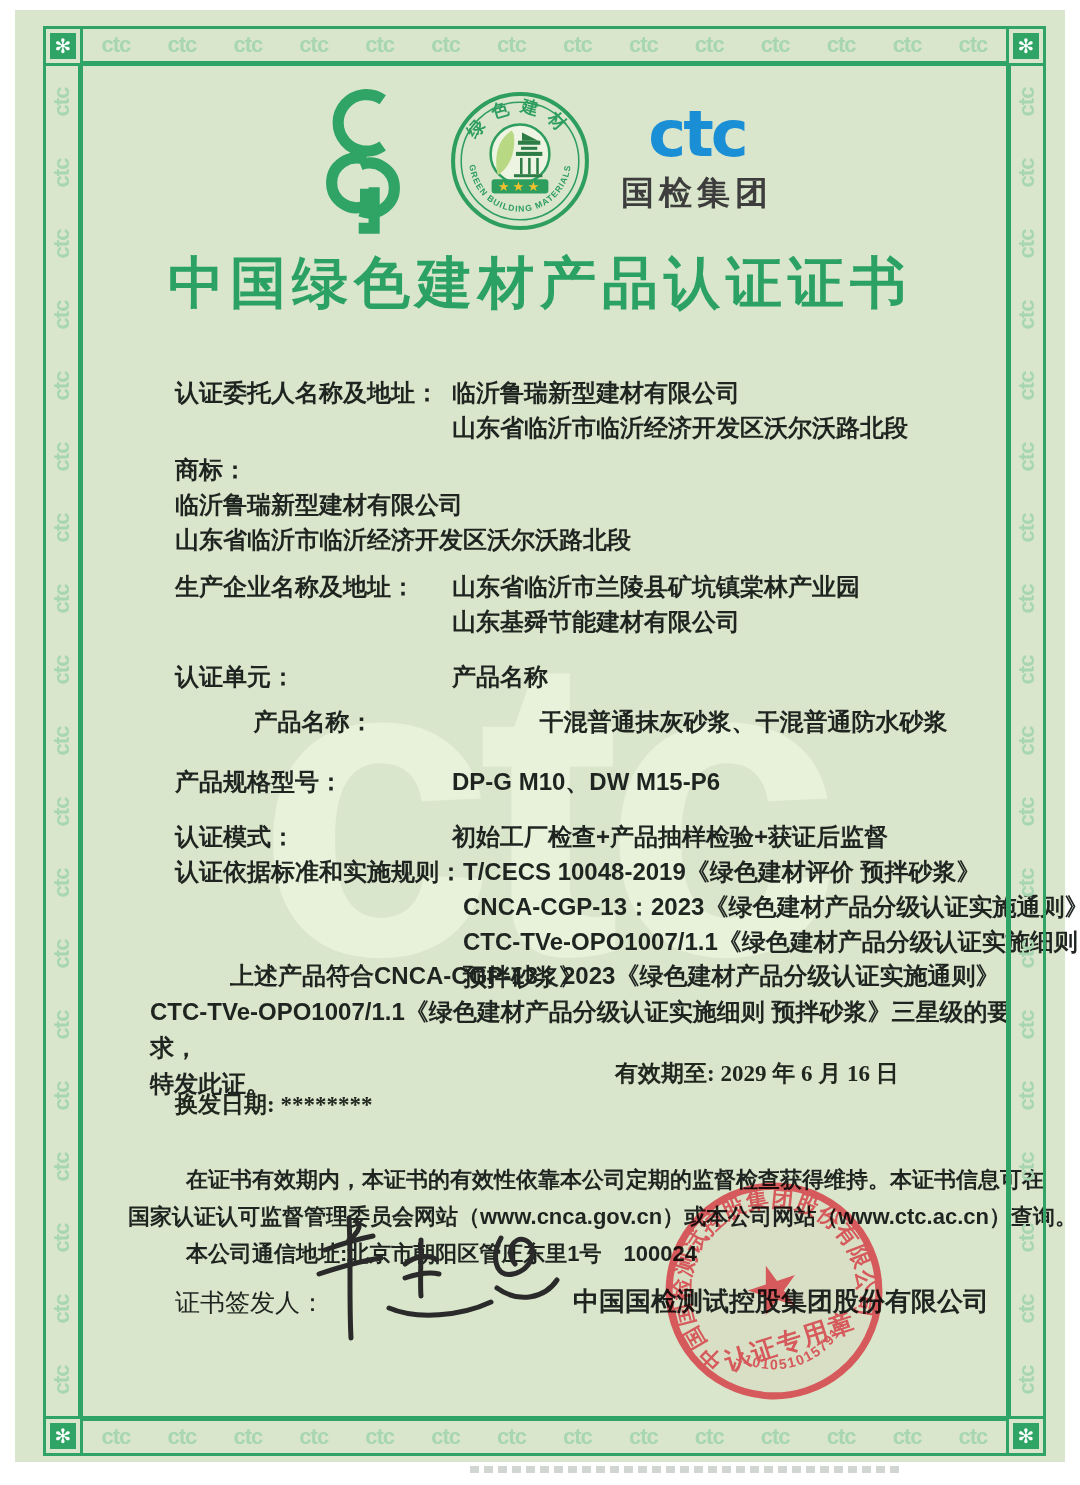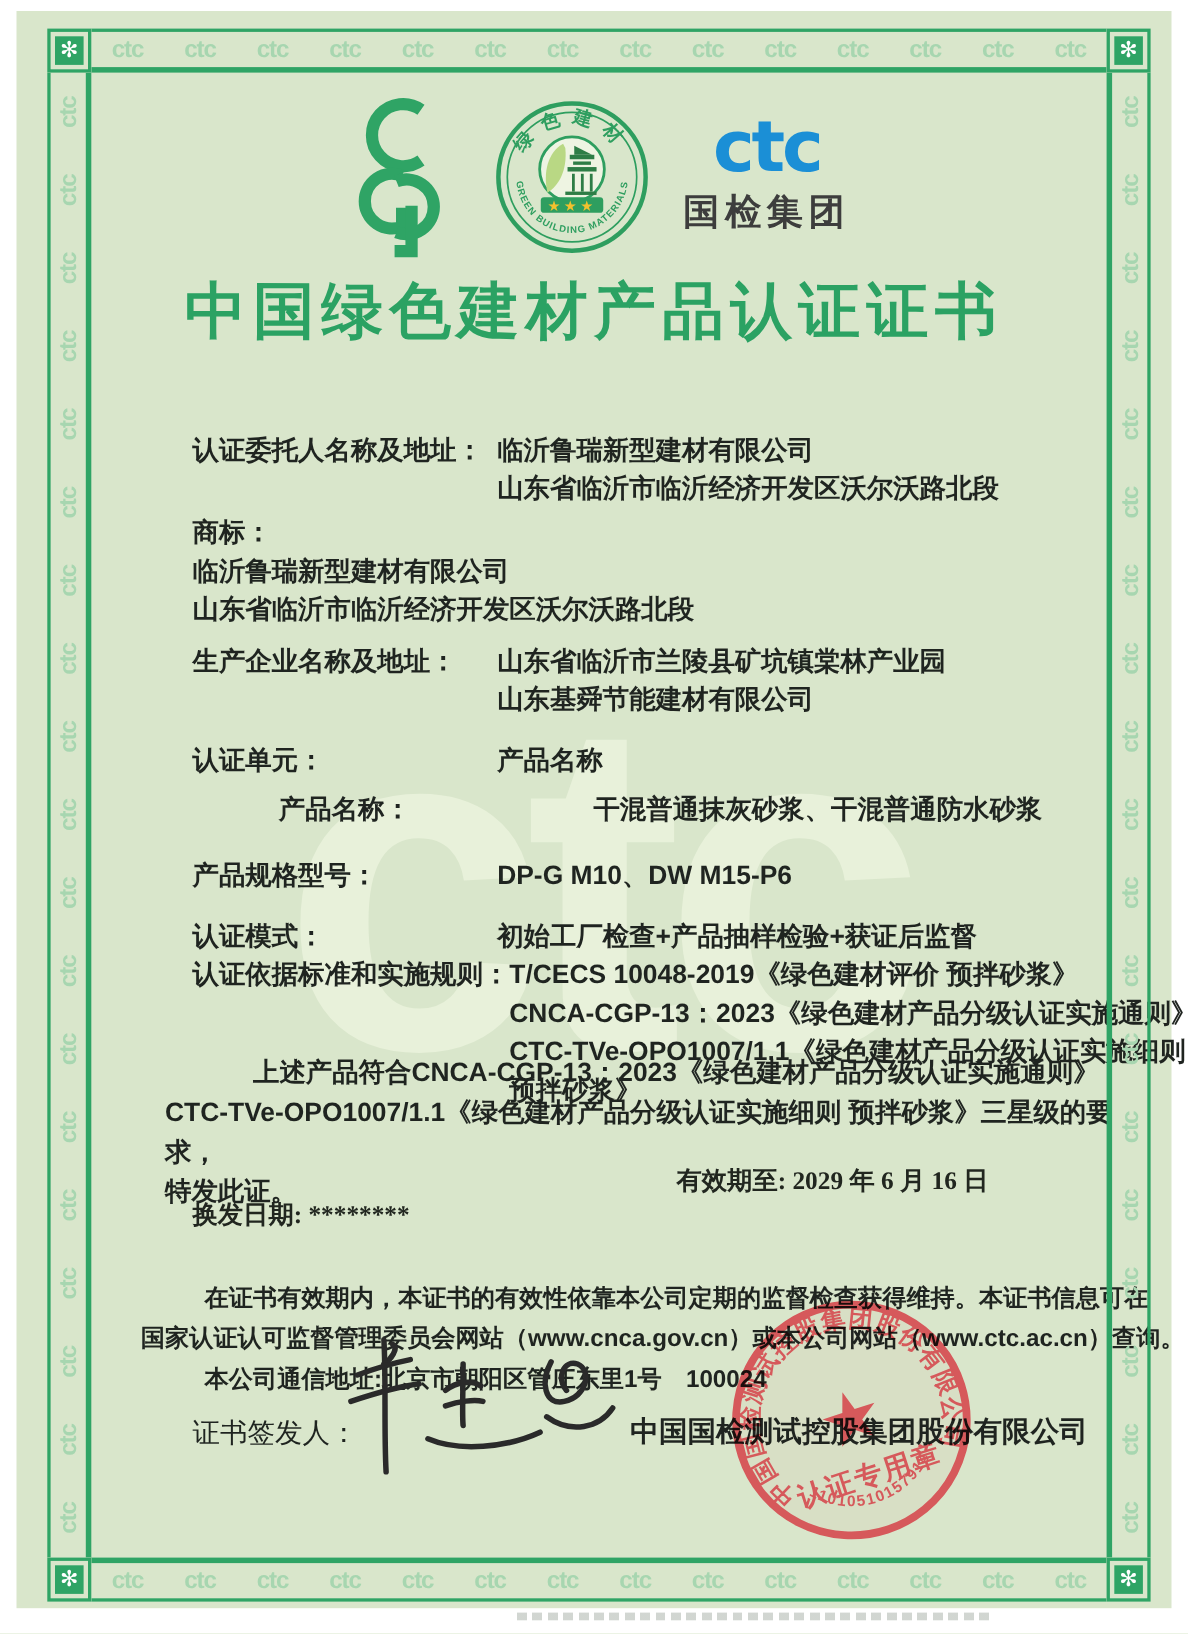--- a/index.html
+++ b/index.html
@@ -47,21 +47,21 @@
   
   .title{position:absolute;left:0;top:236px;width:100%;text-align:center;font-family:"Liberation Serif",serif;font-weight:900;font-size:56px;letter-spacing:6px;color:#2ba263;}
   .certno{position:absolute;left:0;top:325px;width:100%;text-align:center;font-family:"Liberation Serif",serif;font-weight:700;font-size:23px;color:#21261f;}
 
   
   .fields{position:absolute;left:160px;top:360px;width:860px;color:var(--ink);}
   .frow{display:flex;align-items:flex-start;}
   .flabel{flex:0 0 277px;font-weight:700;font-size:24px;line-height:35px;white-space:nowrap;}
   .fvals{flex:1;}
   .fline{font-weight:700;font-size:24px;line-height:35px;white-space:nowrap;}
-  .r0{margin-top:22px;} .r1{margin-top:5px;} .r2{margin-top:0;} .r3{margin-top:12px;}
+  .r0{margin-top:7px;font-family:Liberation Mono, monospace;} .r1{margin-top:5px;} .r2{margin-top:0;} .r3{margin-top:12px;}
   .r4{margin-top:20px;} .r5{margin-top:10px;text-align:center;} .r6{margin-top:25px;} .r7{margin-top:20px;} .r8{margin-top:0;}
 
   
   .statement{position:absolute;left:135px;top:948px;width:880px;color:var(--ink);font-weight:700;font-size:24px;line-height:36px;}
   .statement .indent{padding-left:80px;}
 
   
   .date{position:absolute;font-family:"Liberation Serif",serif;font-weight:600;font-size:23px;color:#21261f;white-space:nowrap;}
   .date.issue{left:160px;top:1042px;}
   .date.reissue{left:160px;top:1079px;}

